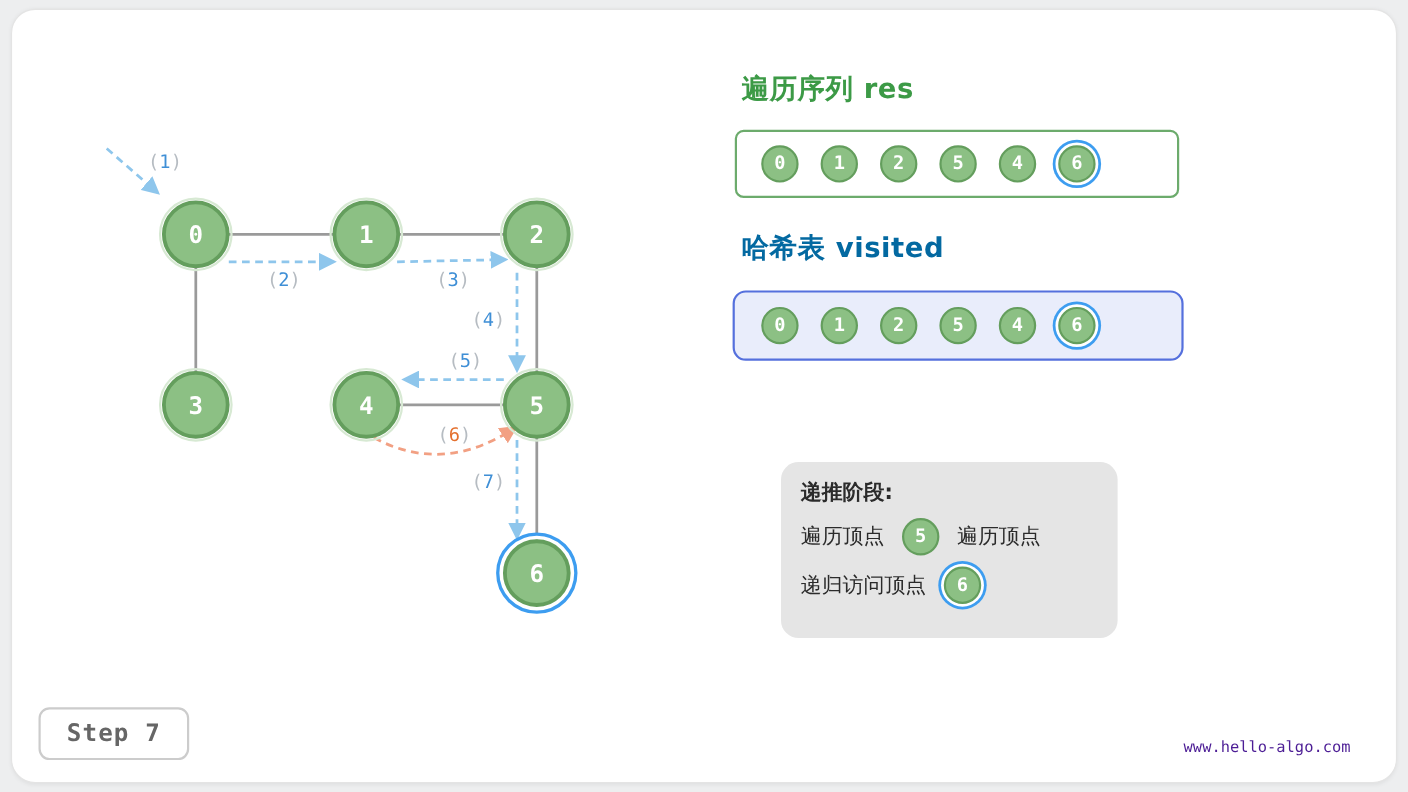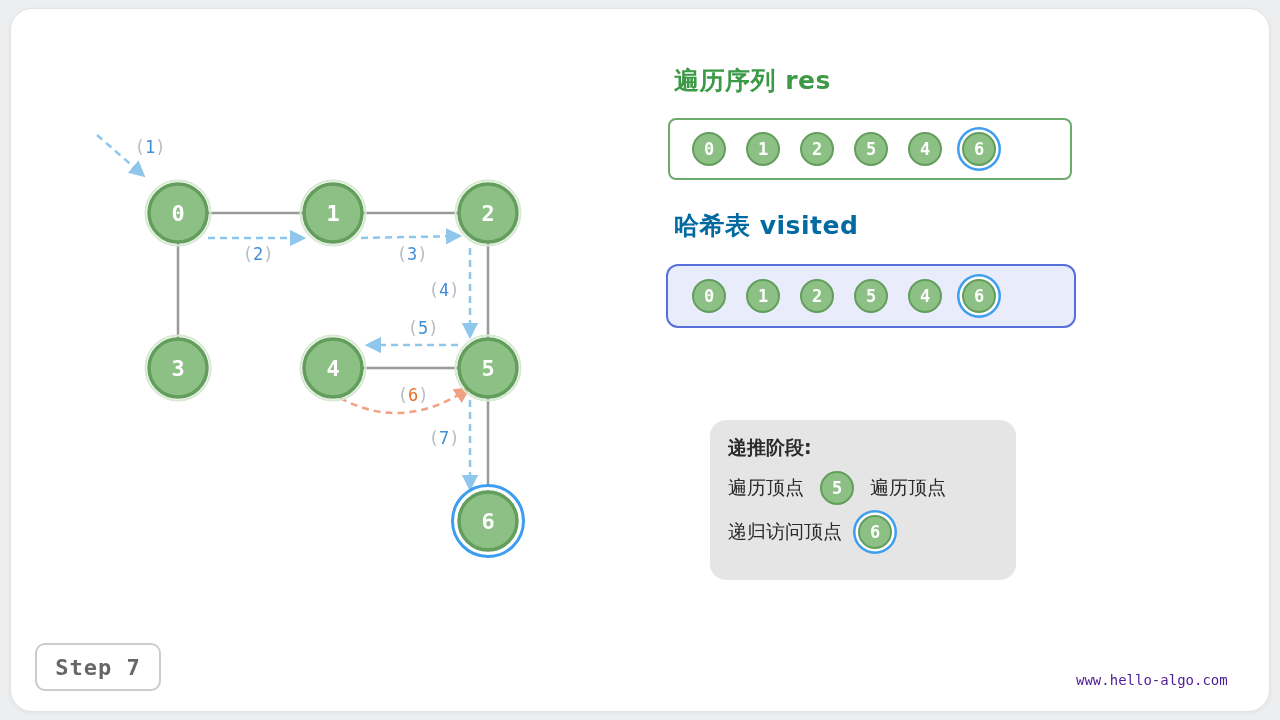--- a/index.html
+++ b/index.html
@@ -43,21 +43,21 @@
   .chip.hl { box-shadow:0 0 0 2.5px #ffffff, 0 0 0 5px #3d9df0; }
 
   .info-box {
     position:absolute; left:710px; top:420px; width:306px; height:160px;
     background:#e5e5e5; border-radius:16px; padding:15px 18px; color:#2b2b2b;
   }
   .info-title { font-size:19px; font-weight:bold; margin-bottom:4px; }
   .info-line { display:flex; align-items:center; gap:16px; margin-top:10px; font-size:19px; }
 
   .step-badge {
-    position:absolute; left:35px; top:643px; width:126px; height:48px;
+    position:absolute; left:35px; top:643px; width:137px; height:48px;
     background:#fff; border:2px solid #cccccc; border-radius:10px;
     display:flex; align-items:center; justify-content:center;
     font-family:"DejaVu Sans Mono", monospace; font-weight:bold;
     font-size:22px; color:#666; letter-spacing:1px;
   }
   .watermark {
     position:absolute; left:1076px; top:672px;
     font-family:"DejaVu Sans Mono", monospace; font-size:14px; color:#4c1d95;
   }
 

